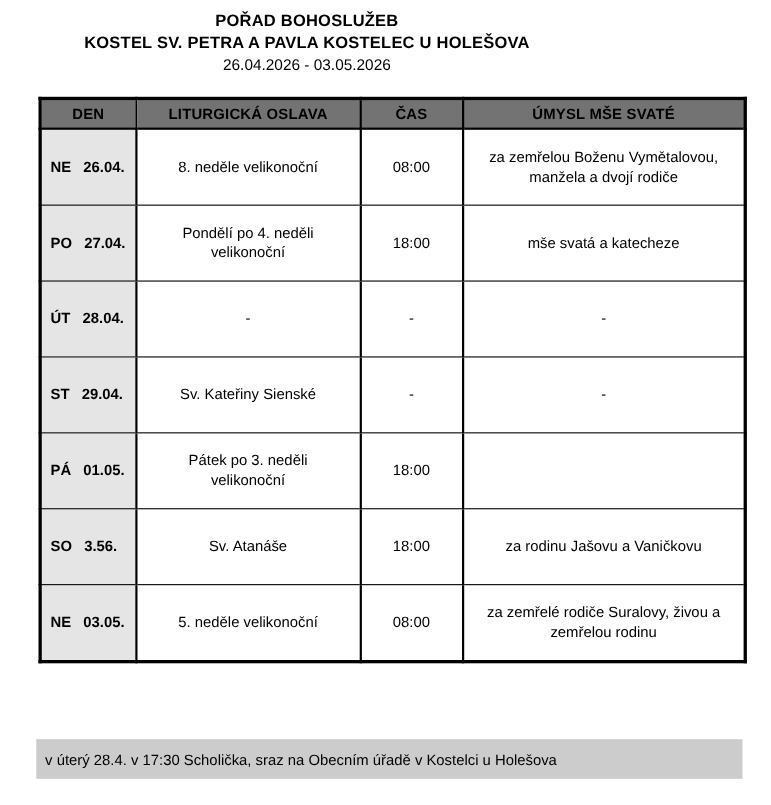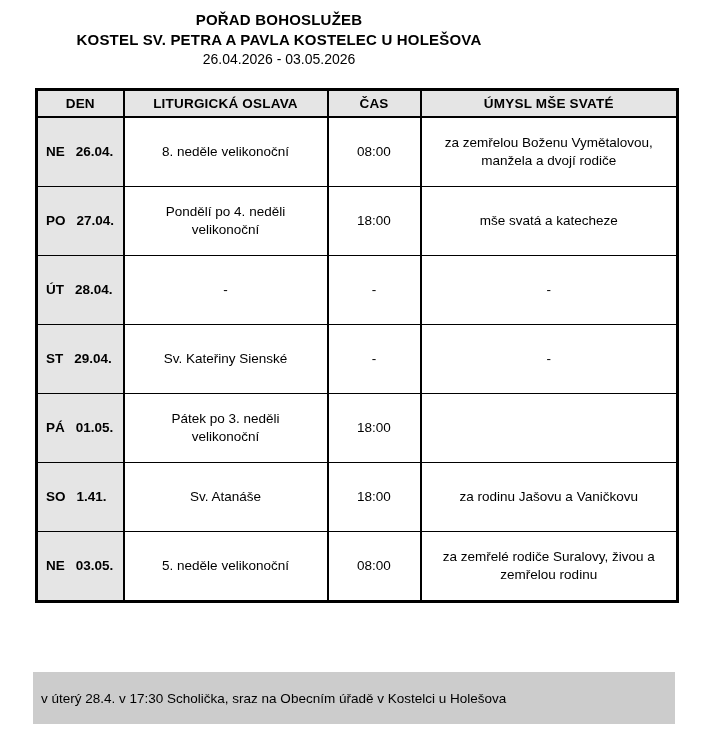--- a/index.html
+++ b/index.html
@@ -48,21 +48,21 @@
   }
   table.schedule th,
   table.schedule td {
     font-size: 13.5px;
     text-align: center;
     vertical-align: middle;
     overflow: hidden;
   }
   table.schedule thead th {
     height: 23px;
-    background: #e5e5e5;
+    background: #737373;
     font-weight: bold;
     border-left: 2px solid #000;
     border-right: 2px solid #000;
     border-bottom: 2px solid #000;
     letter-spacing: 0.2px;
   }
   table.schedule tbody td {
     height: 66px;
     border-left: 2px solid #000;
     border-right: 2px solid #000;
@@ -83,21 +83,21 @@
   }
   td.celebration-cell { padding: 0 28px; }
   td.intention-cell  { padding: 0 2px; }
 
   
   .footer-note {
     position: absolute;
     left: 33px;
     top: 672px;
     width: 642px;
-    height: 52px;
+    height: 36px;
     background: #cccccc;
     box-sizing: border-box;
     display: flex;
     align-items: center;
     padding-left: 8px;
     font-size: 13.5px;
   }
 </style>
 </head>
 <body>
@@ -182,21 +182,21 @@
     </td>
     <td class="celebration-cell">Pátek po 3. neděli velikonoční</td>
     <td class="time-cell">18:00</td>
     <td class="intention-cell"></td>
   </tr>
 
   <tr>
     <td class="day-cell">
       <div class="day-wrap">
         <span>SO</span>
-        <span>1.41.</span>
+        <span>3.56.</span>
       </div>
     </td>
     <td class="celebration-cell">Sv. Atanáše</td>
     <td class="time-cell">18:00</td>
     <td class="intention-cell">za rodinu Jašovu a Vaničkovu</td>
   </tr>
 
   <tr>
     <td class="day-cell">
       <div class="day-wrap">

